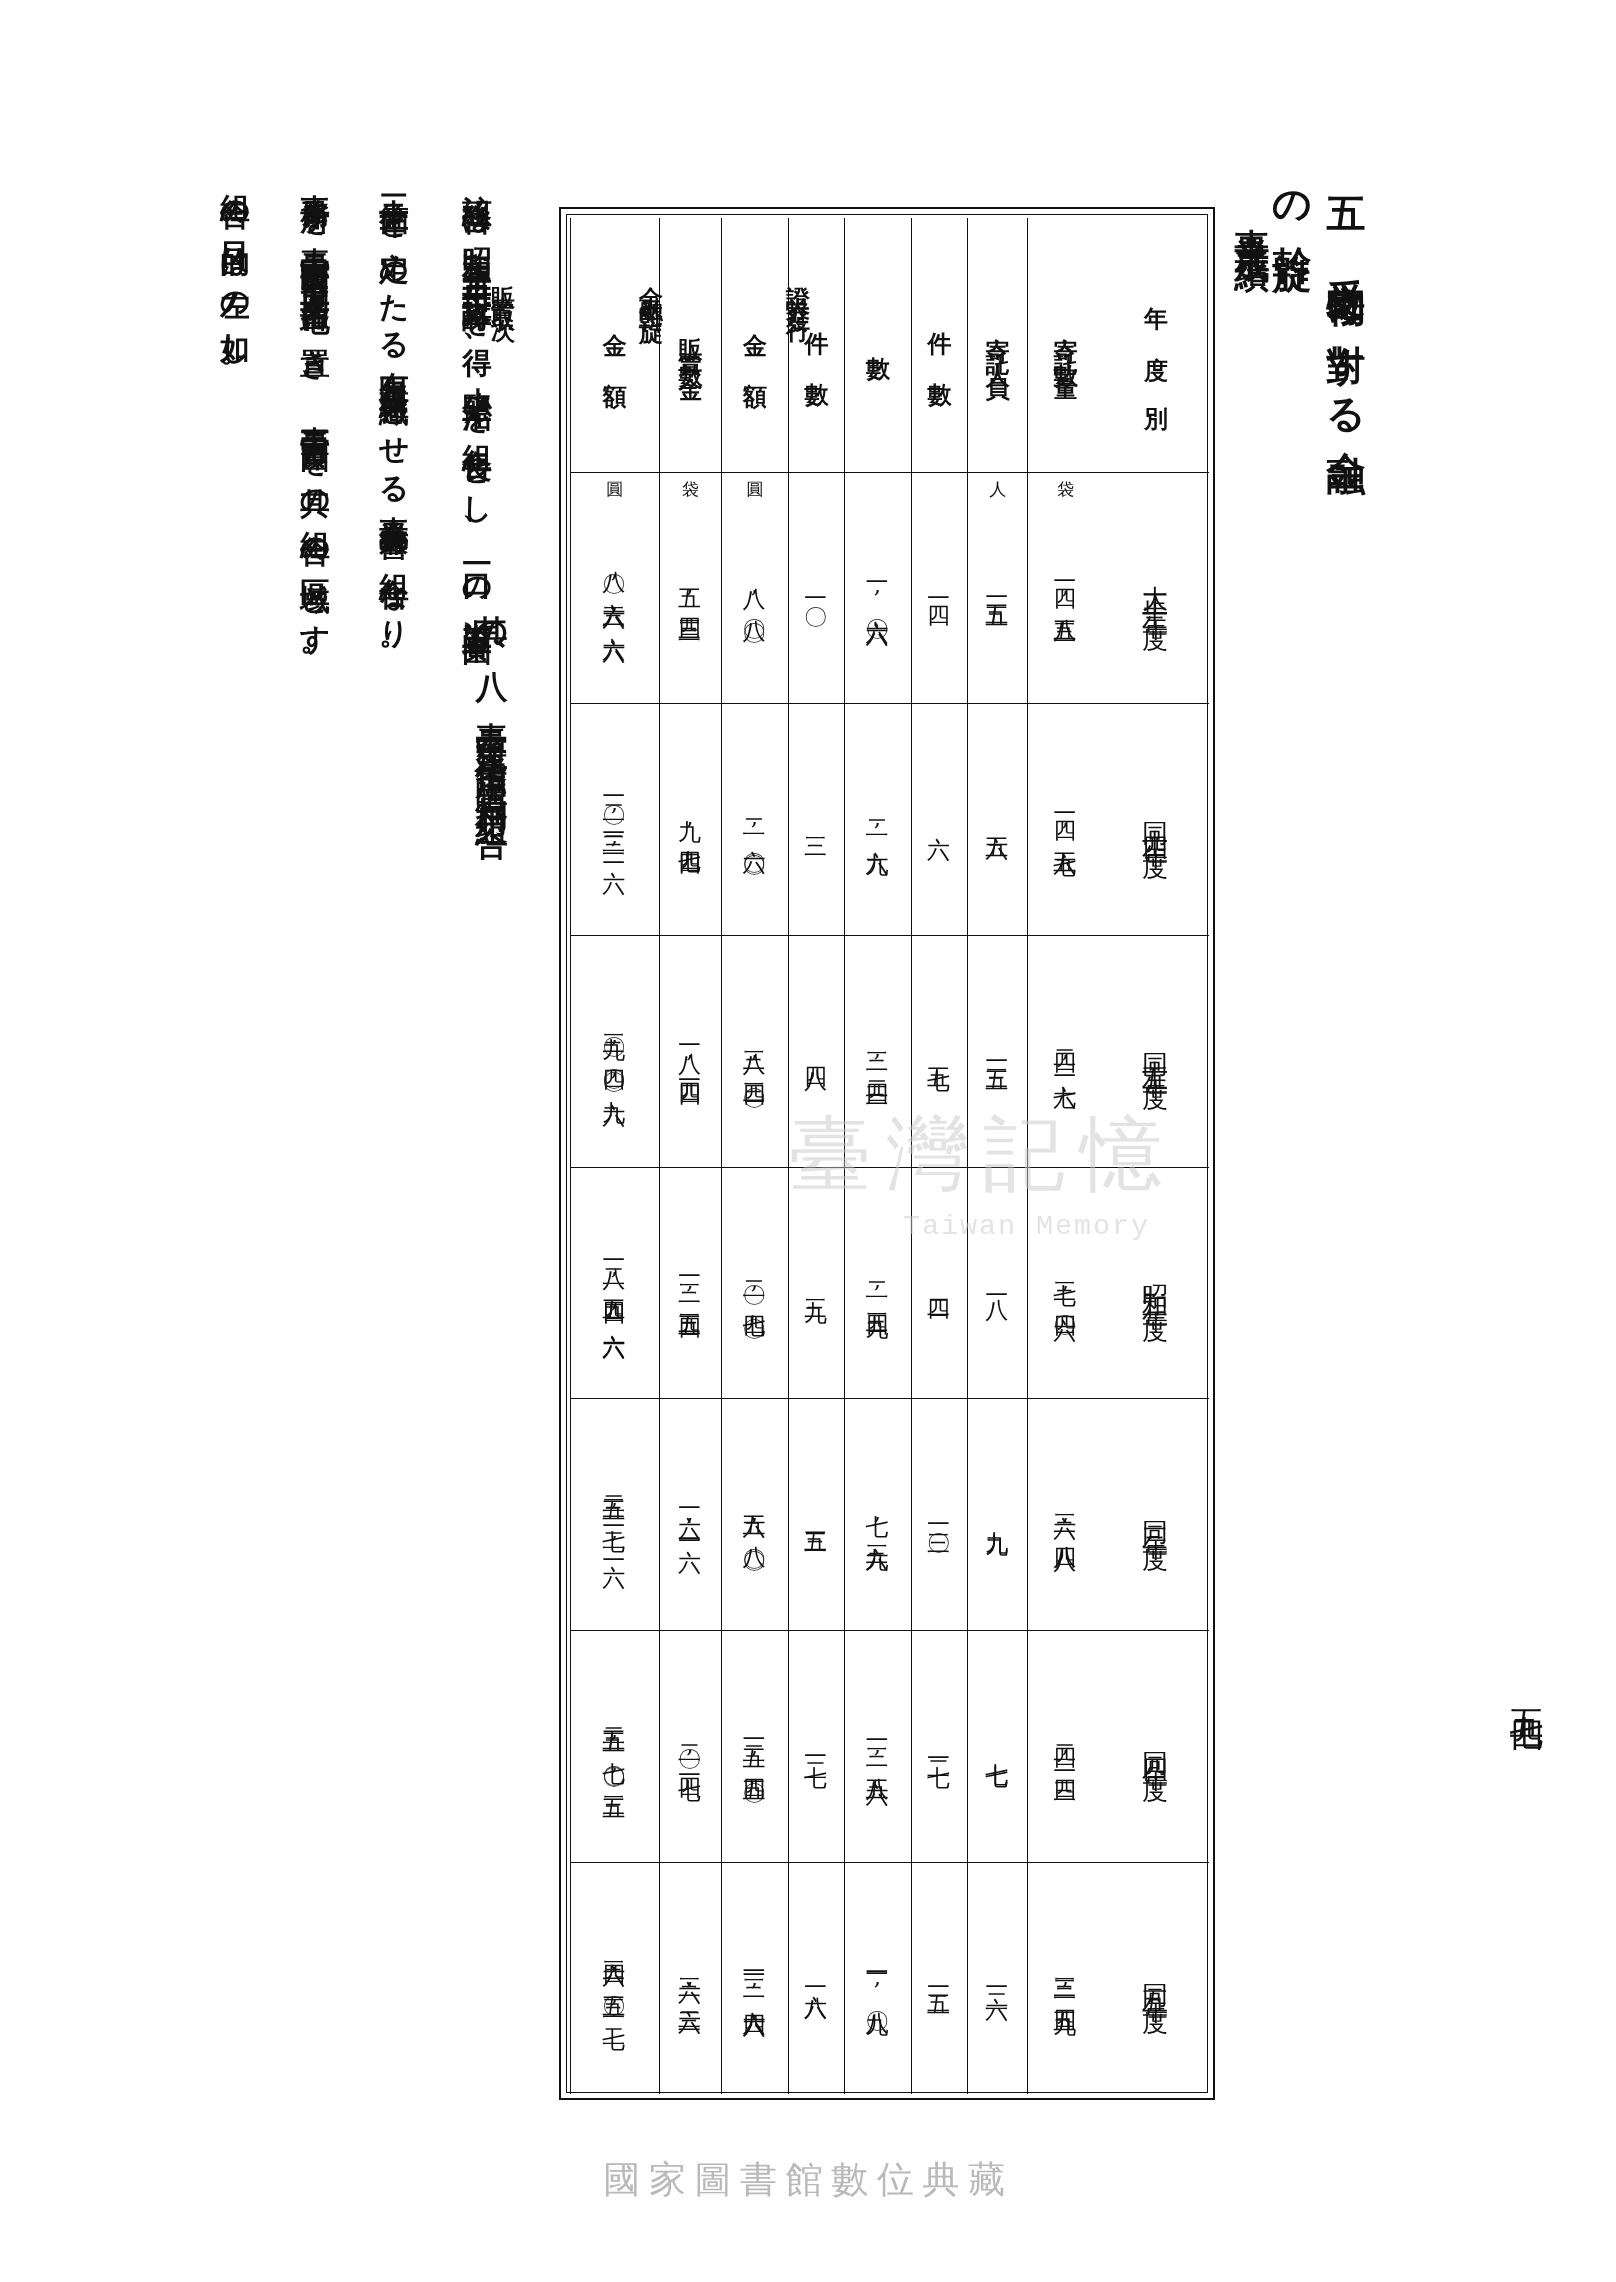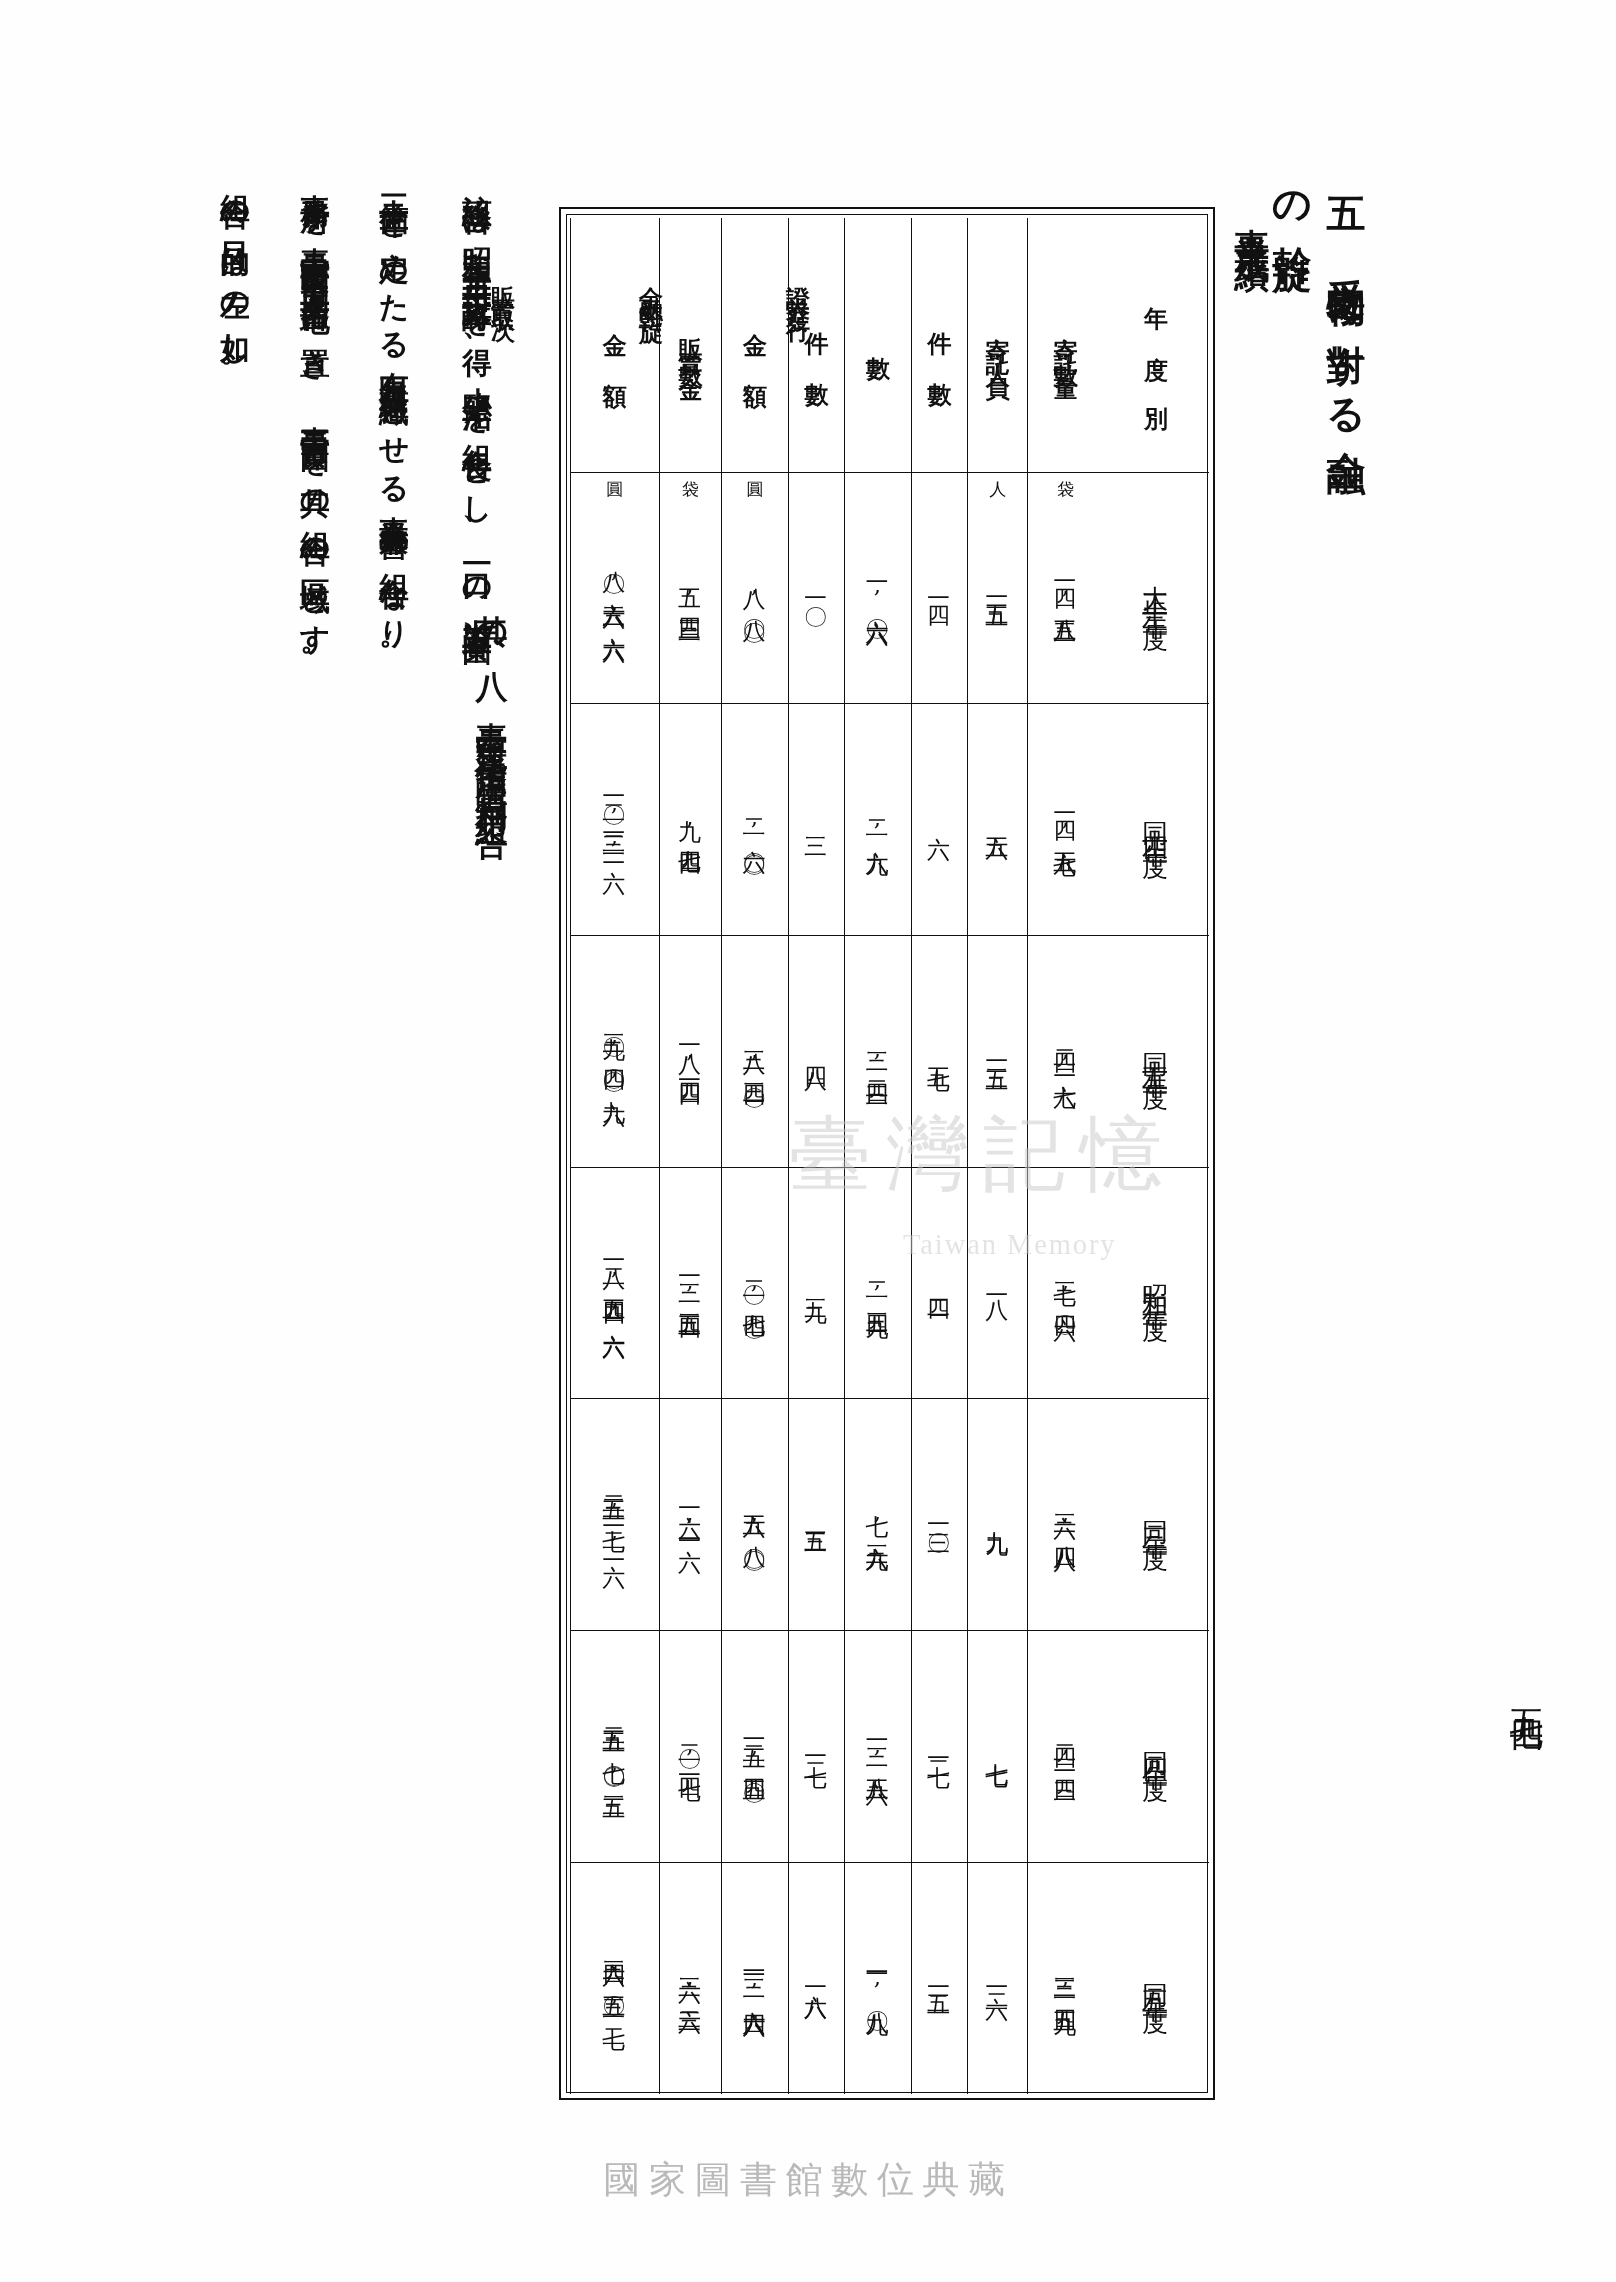--- a/index.html
+++ b/index.html
@@ -184,23 +184,23 @@
     font-size: 82px;
     color: #c9c9c9;
     letter-spacing: 15px;
     font-family: "DejaVu Serif", serif;
     white-space: nowrap;
   }
   #watermark .wm-en {
     font-size: 28.5px;
     color: #c9c9c9;
     letter-spacing: 1.9px;
-    margin-top: 19px;
+    margin-top: 0;
     margin-left: 114px;
-    font-family: Liberation Serif, serif;
+    font-family: Liberation Mono, monospace;
   }
 
   
   #footer-stamp {
     position: absolute;
     bottom: 78px;
     left: 0;
     width: 1617px;
     text-align: center;
     font-size: 37px;

